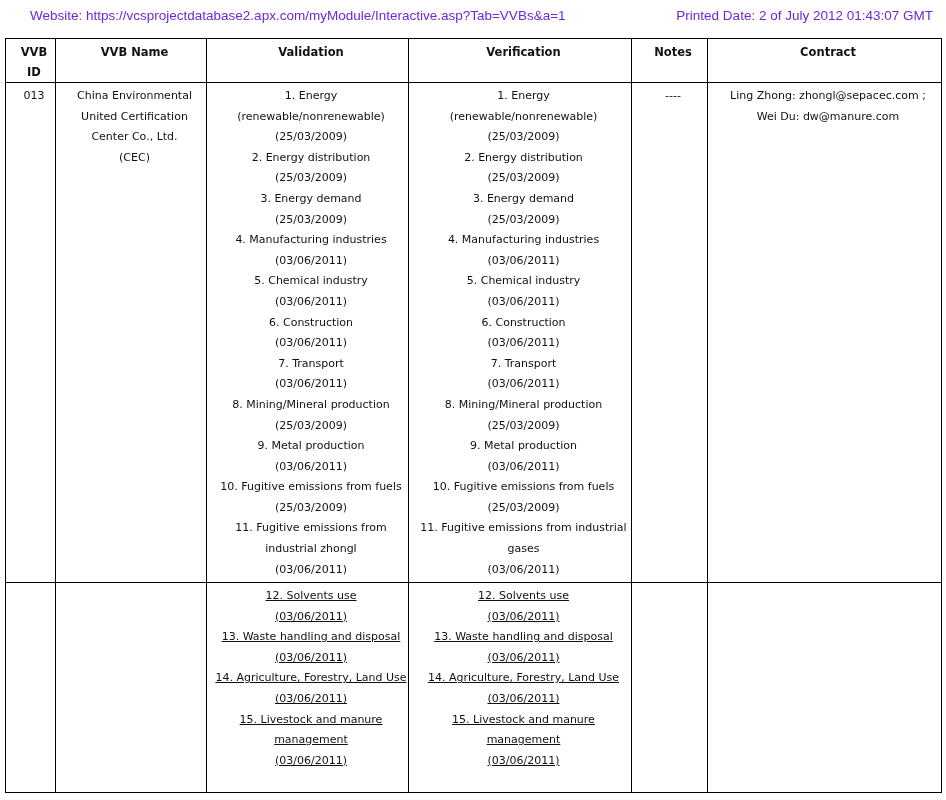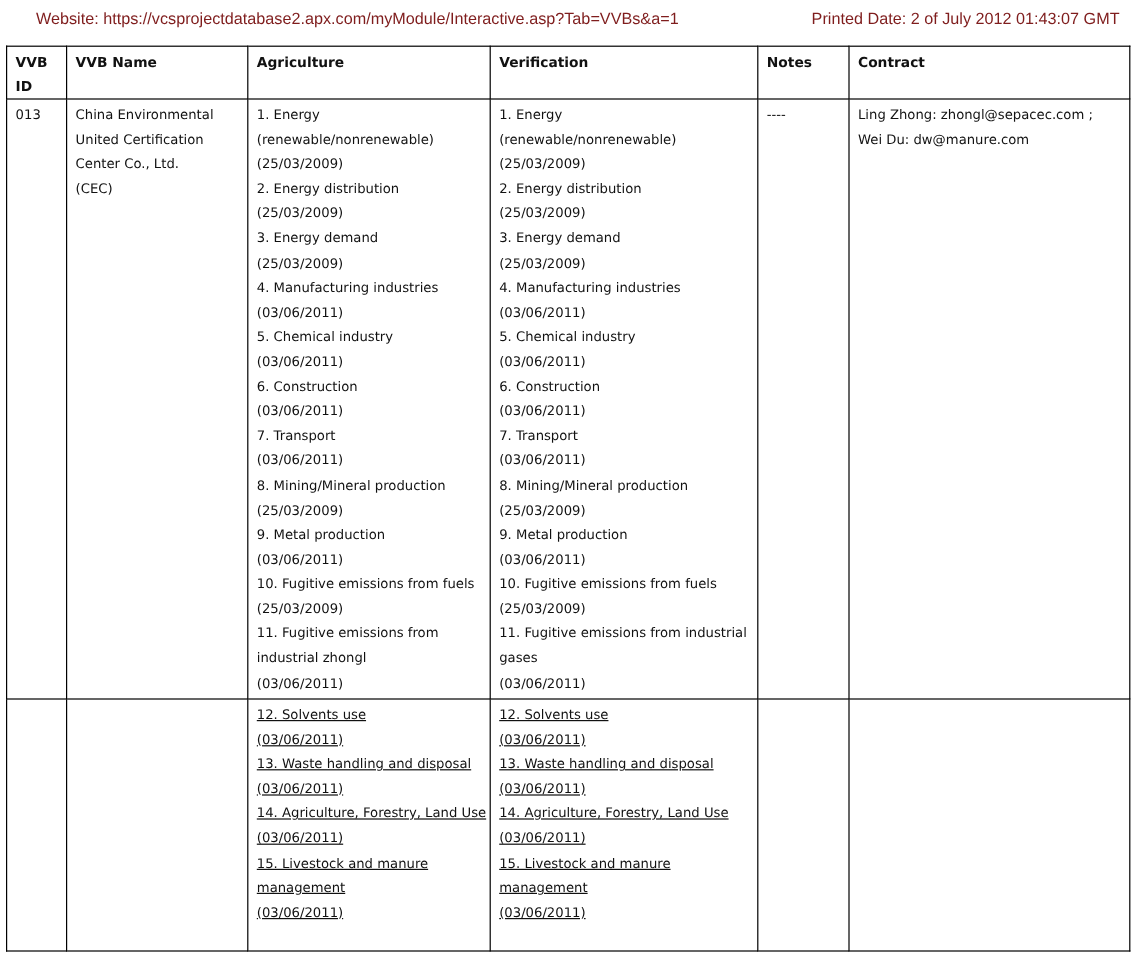--- a/index.html
+++ b/index.html
@@ -13,34 +13,34 @@
   .page { position: relative; width: 946px; height: 800px; background: #ffffff; }
 
   .print-header {
     position: absolute;
     top: 8px; left: 30px; right: 13px;
     display: flex;
     justify-content: space-between;
     align-items: baseline;
     font-family: "Liberation Sans", sans-serif;
     font-size: 13.5px;
-    color: #7f1d1d;
+    color: #6d28d9;
   }
 
   table.vvb-table {
     position: absolute;
     top: 38px; left: 5px;
     width: 936px;
     border-collapse: collapse;
     table-layout: fixed;
   }
   .vvb-table th, .vvb-table td {
     border: 1px solid #000000;
     vertical-align: top;
-    text-align: left;
+    text-align: center;
     padding: 3px 0 0 7px;
     font-size: 11px;
     line-height: 20.6px;
     font-weight: normal;
     overflow: hidden;
   }
   .vvb-table th {
     font-weight: bold;
     font-size: 11.5px;
     line-height: 20px;
@@ -73,21 +73,21 @@
     <tbody>
       <tr class="header-row">
         <th>
             <div class="ln">VVB</div>
             <div class="ln">ID</div>
           </th>
         <th>
             <div class="ln">VVB Name</div>
           </th>
         <th>
-            <div class="ln">Agriculture</div>
+            <div class="ln">Validation</div>
           </th>
         <th>
             <div class="ln">Verification</div>
           </th>
         <th>
             <div class="ln">Notes</div>
           </th>
         <th>
             <div class="ln">Contract</div>
           </th>

